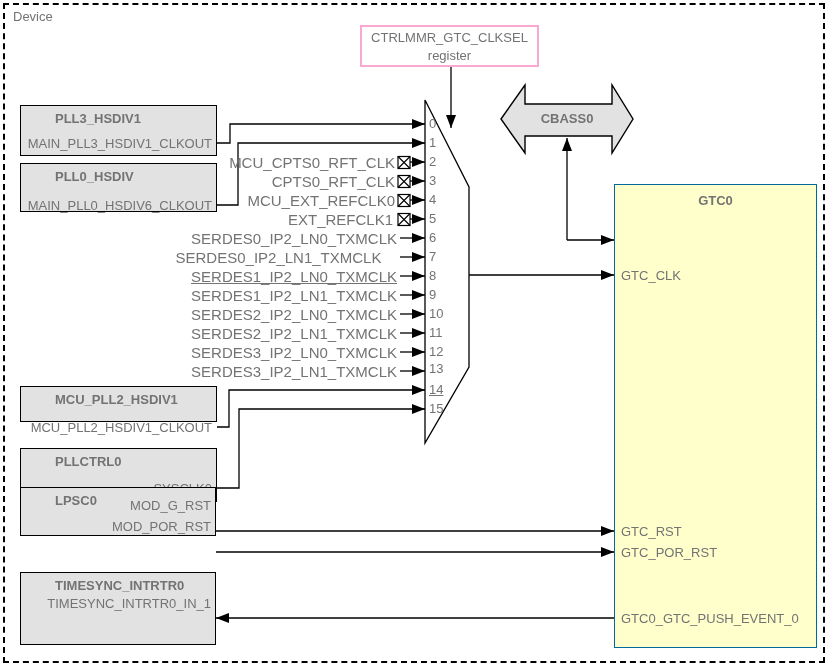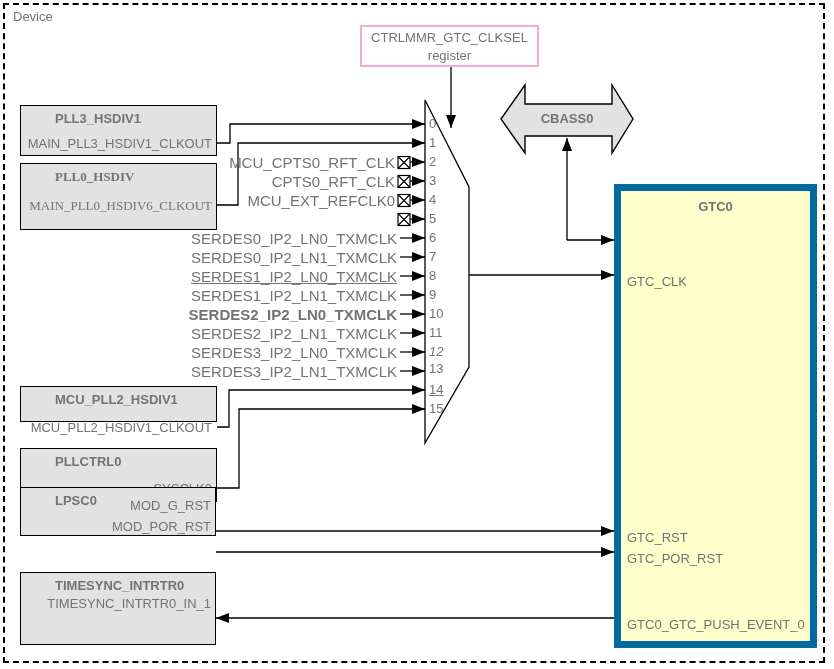--- a/index.html
+++ b/index.html
@@ -13,21 +13,21 @@
     border:2px dashed #000;
   }
   .device-label{position:absolute;left:13px;top:9px;font-size:13px;}
   .module{
     position:absolute;background:#e2e2e2;border:1px solid #000;box-sizing:border-box;
   }
   .module-title{position:absolute;left:6px;top:5px;font-weight:bold;font-size:13px;white-space:nowrap;padding-left:28px;}
   .port-r{position:absolute;right:4px;font-size:13px;white-space:nowrap;text-align:right;}
   .gtc-box{
     position:absolute;left:614px;top:184px;width:203px;height:464px;
-    background:#ffffcc;border:7px solid #0369a1;box-sizing:border-box;
+    background:#ffffcc;border:1px solid #0369a1;box-sizing:border-box;
   }
   .gtc-title{position:absolute;left:0;top:8px;width:100%;text-align:center;font-weight:bold;font-size:13px;}
   .port-l{position:absolute;left:6px;font-size:13px;white-space:nowrap;}
   .register-box{
     position:absolute;left:360px;top:25px;width:179px;height:42px;
     background:#ffffff;border:2px solid #f9a8d4;box-sizing:border-box;
     text-align:center;line-height:18px;padding-top:2px;font-size:13px;
   }
   .wire-layer{position:absolute;left:0;top:0;width:834px;height:669px;pointer-events:none;}
   .sig-label{position:absolute;text-align:right;font-size:15px;white-space:nowrap;}
@@ -40,21 +40,21 @@
 <div id="canvas">
 
   <div class="device-outline"></div>
   <div class="device-label">Device</div>
 
   <div class="module" style="left:20px;top:105px;width:197px;height:51px;">
     <div class="module-title">PLL3_HSDIV1</div>
     <div class="port-r" style="top:30px;">MAIN_PLL3_HSDIV1_CLKOUT</div>
   </div>
 
-  <div class="module" style="left:20px;top:163px;width:197px;height:67px;font-family:Liberation Serif, serif;">
+  <div class="module" style="left:20px;top:163px;width:197px;height:49px;">
     <div class="module-title">PLL0_HSDIV</div>
     <div class="port-r" style="top:34px;">MAIN_PLL0_HSDIV6_CLKOUT</div>
   </div>
 
   <div class="module" style="left:20px;top:386px;width:197px;height:36px;">
     <div class="module-title">MCU_PLL2_HSDIV1</div>
     <div class="port-r" style="top:33px;">MCU_PLL2_HSDIV1_CLKOUT</div>
   </div>
 
   <div class="module" style="left:20px;top:448px;width:197px;height:54px;">
@@ -152,30 +152,31 @@
   <div class="mux-num" style="top:154px;">2</div>
   <div class="mux-num" style="top:173px;">3</div>
   <div class="mux-num" style="top:192px;">4</div>
   <div class="mux-num" style="top:211px;">5</div>
   <div class="mux-num" style="top:230px;">6</div>
   <div class="mux-num" style="top:249px;">7</div>
   <div class="mux-num" style="top:268px;">8</div>
   <div class="mux-num" style="top:287px;">9</div>
   <div class="mux-num" style="top:306px;">10</div>
   <div class="mux-num" style="top:325px;">11</div>
-  <div class="mux-num" style="top:344px;font-style:italic;">12</div>
+  <div class="mux-num" style="top:344px;">12</div>
   <div class="mux-num" style="top:361px;">13</div>
   <div class="mux-num" style="top:382px;text-decoration:underline;">14</div>
   <div class="mux-num" style="top:401px;">15</div>
 
   <div class="sig-label" style="left:160px;top:154px;width:235px;">MCU_CPTS0_RFT_CLK</div>
   <div class="sig-label" style="left:160px;top:173px;width:235px;">CPTS0_RFT_CLK</div>
   <div class="sig-label" style="left:160px;top:192px;width:235px;">MCU_EXT_REFCLK0</div>
+  <div class="sig-label" style="left:160px;top:211px;width:233px;">EXT_REFCLK1</div>
   <div class="sig-label" style="left:160px;top:230px;width:237px;">SERDES0_IP2_LN0_TXMCLK</div>
-  <div class="sig-label" style="left:160px;top:249px;width:237px;">SERDES0_IP2_LN1_TXMCLK</div>
+  <div class="sig-label" style="left:160px;top:249px;width:237px;text-align:center;">SERDES0_IP2_LN1_TXMCLK</div>
   <div class="sig-label" style="left:160px;top:268px;width:237px;text-decoration:underline;">SERDES1_IP2_LN0_TXMCLK</div>
   <div class="sig-label" style="left:160px;top:287px;width:237px;">SERDES1_IP2_LN1_TXMCLK</div>
-  <div class="sig-label" style="left:160px;top:306px;width:237px;font-weight:bold;">SERDES2_IP2_LN0_TXMCLK</div>
+  <div class="sig-label" style="left:160px;top:306px;width:237px;">SERDES2_IP2_LN0_TXMCLK</div>
   <div class="sig-label" style="left:160px;top:325px;width:237px;">SERDES2_IP2_LN1_TXMCLK</div>
   <div class="sig-label" style="left:160px;top:344px;width:237px;">SERDES3_IP2_LN0_TXMCLK</div>
   <div class="sig-label" style="left:160px;top:363px;width:237px;">SERDES3_IP2_LN1_TXMCLK</div>
 
 </div>
 
 </body></html>

